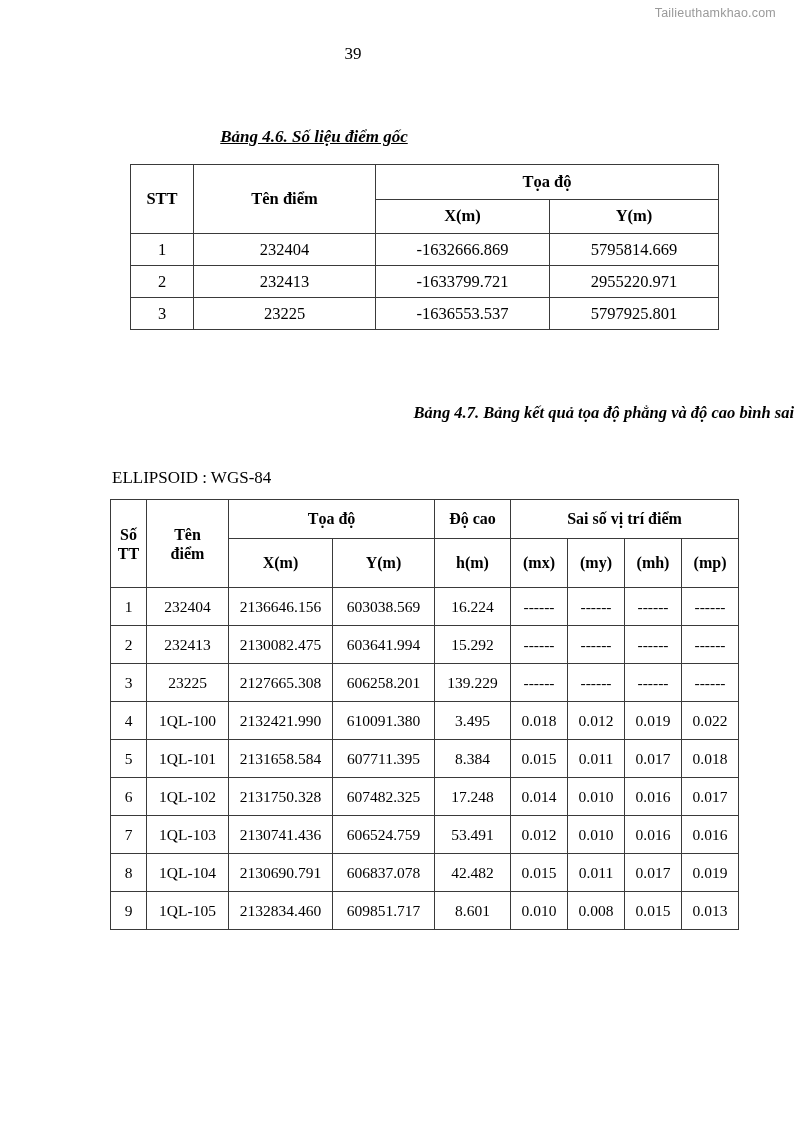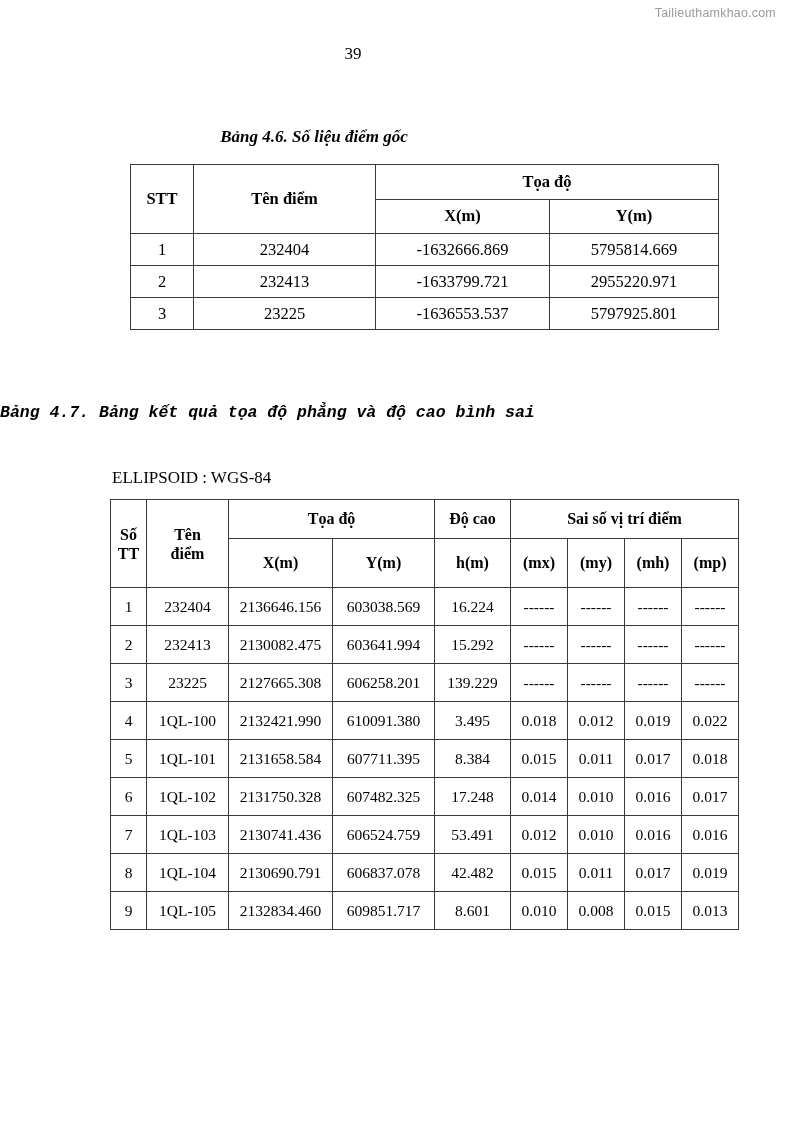--- a/index.html
+++ b/index.html
@@ -44,20 +44,21 @@
   
   .caption-46 {
     position: absolute;
     top: 127px;
     left: 0;
     width: 628px;
     text-align: center;
     font-size: 17px;
     font-weight: bold;
     font-style: italic;
+    text-decoration: underline;
   }
 
   table.t46 {
     position: absolute;
     top: 164px;
     left: 130px;
     width: 588px;
     border-collapse: collapse;
     table-layout: fixed;
   }
@@ -89,25 +90,24 @@
     font-style: italic;
     line-height: 28px;
   }
 
   
   .caption-47 {
     position: absolute;
     top: 403px;
     left: 0;
     width: 794px;
-    text-align: left;
+    text-align: right;
     font-size: 16.5px;
     font-weight: bold;
     font-style: italic;
-    font-family: Liberation Mono, monospace;
   }
 
   .sys-line-1 {
     position: absolute;
     top: 437px;
     left: 112px;
     font-size: 17px;
     white-space: pre;
   }
   .sys-line-2 {

